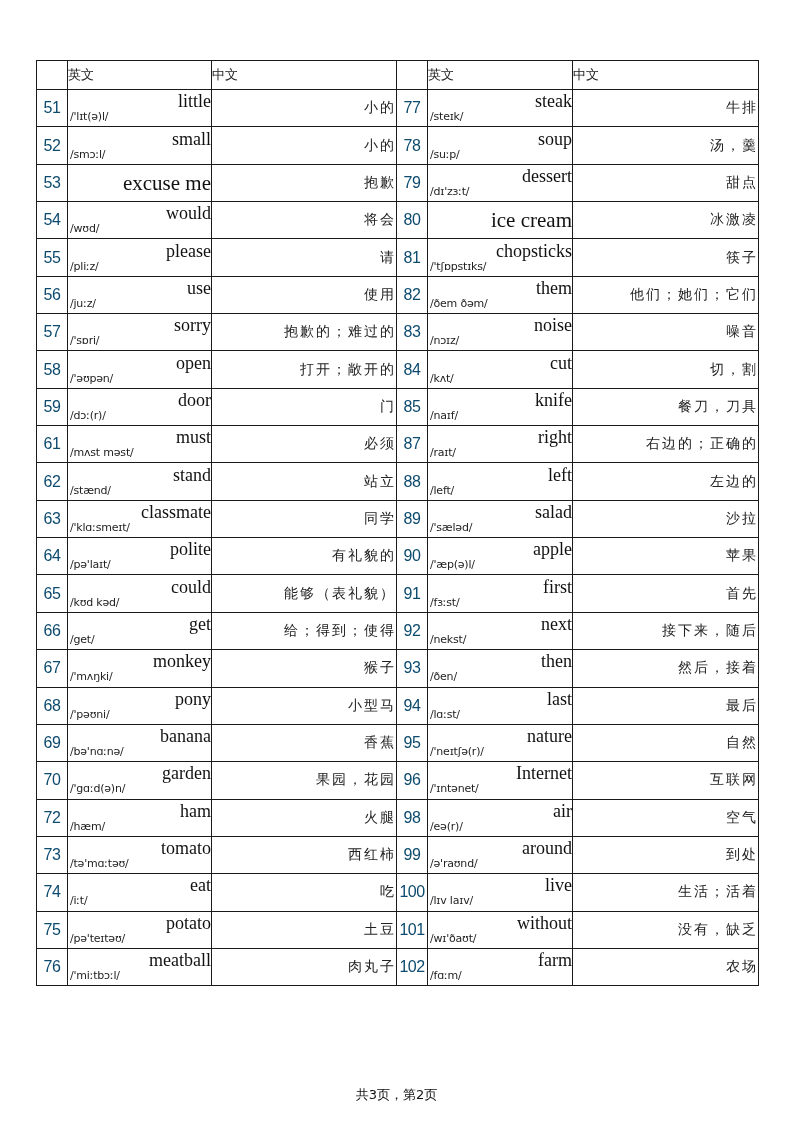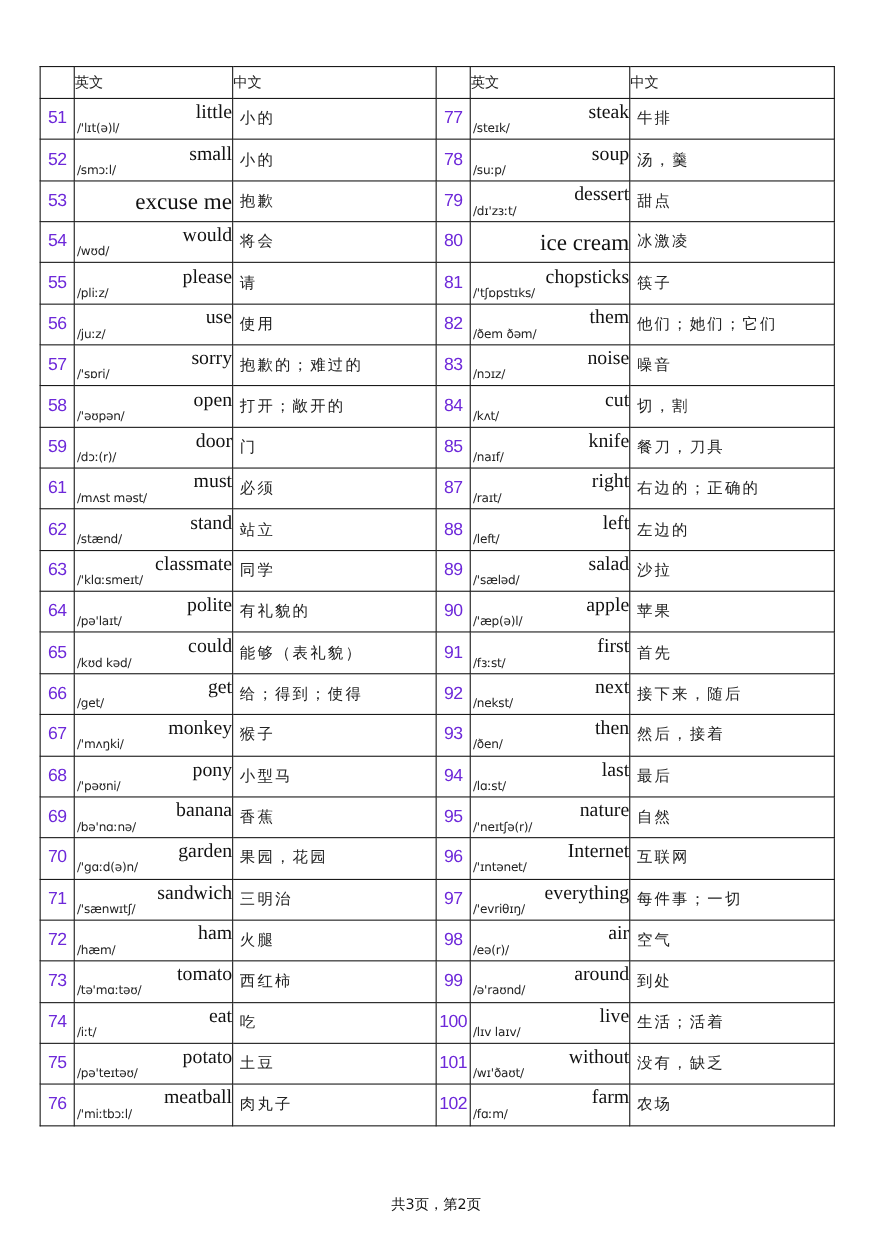--- a/index.html
+++ b/index.html
@@ -12,37 +12,37 @@
   .sheet td, .sheet th {
     border: 1px solid #1a1a1a; padding: 0; vertical-align: middle;
     overflow: hidden; white-space: nowrap;
   }
   .sheet th {
     height: 28px; font-weight: normal; font-size: 13px; color: #222;
     font-family: "DejaVu Serif", serif; text-align: left;
   }
   .sheet td { height: 36.35px; }
   .num {
-    font-family: "Liberation Sans", sans-serif; font-size: 16px; color: #6d28d9;
+    font-family: "Liberation Sans", sans-serif; font-size: 16px; color: #0c4a6e;
     text-align: center; letter-spacing: -0.5px;
   }
   .en { padding-left: 2px !important; line-height: 1; }
   .word {
     display: block; font-family: "Liberation Serif", serif; font-size: 18px; color: #111;
     line-height: 17px;
     text-align: right;
   }
   .word.single { font-size: 21px; line-height: 20px; }
   .ipa {
     display: block; font-family: "DejaVu Sans", sans-serif; font-size: 11px; color: #222;
     line-height: 13px; letter-spacing: -0.2px;
   }
   .zh {
     font-family: "DejaVu Serif", serif; font-size: 14px; color: #222;
-    padding-left: 6px !important; letter-spacing: 2px;
+    padding-left: 6px !important; letter-spacing: 2px; text-align: right;
   }
   .footer {
     position: absolute; top: 1086px; left: 0; width: 793px; text-align: center;
     font-family: "DejaVu Sans", sans-serif; font-size: 13px; color: #111;
   }
 </style>
 </head>
 <body>
 
 <table class="sheet">
@@ -323,34 +323,20 @@
         </td>
         <td class="zh">果园，花园</td>
         <td class="num">96</td>
         <td class="en">
           <span class="word">Internet</span>
           <span class="ipa">/'ɪntənet/</span>
         </td>
         <td class="zh">互联网</td>
       </tr>
       <tr>
-        <td class="num">71</td>
-        <td class="en">
-          <span class="word">sandwich</span>
-          <span class="ipa">/'sænwɪtʃ/</span>
-        </td>
-        <td class="zh">三明治</td>
-        <td class="num">97</td>
-        <td class="en">
-          <span class="word">everything</span>
-          <span class="ipa">/'evriθɪŋ/</span>
-        </td>
-        <td class="zh">每件事；一切</td>
-      </tr>
-      <tr>
         <td class="num">72</td>
         <td class="en">
           <span class="word">ham</span>
           <span class="ipa">/hæm/</span>
         </td>
         <td class="zh">火腿</td>
         <td class="num">98</td>
         <td class="en">
           <span class="word">air</span>
           <span class="ipa">/eə(r)/</span>

